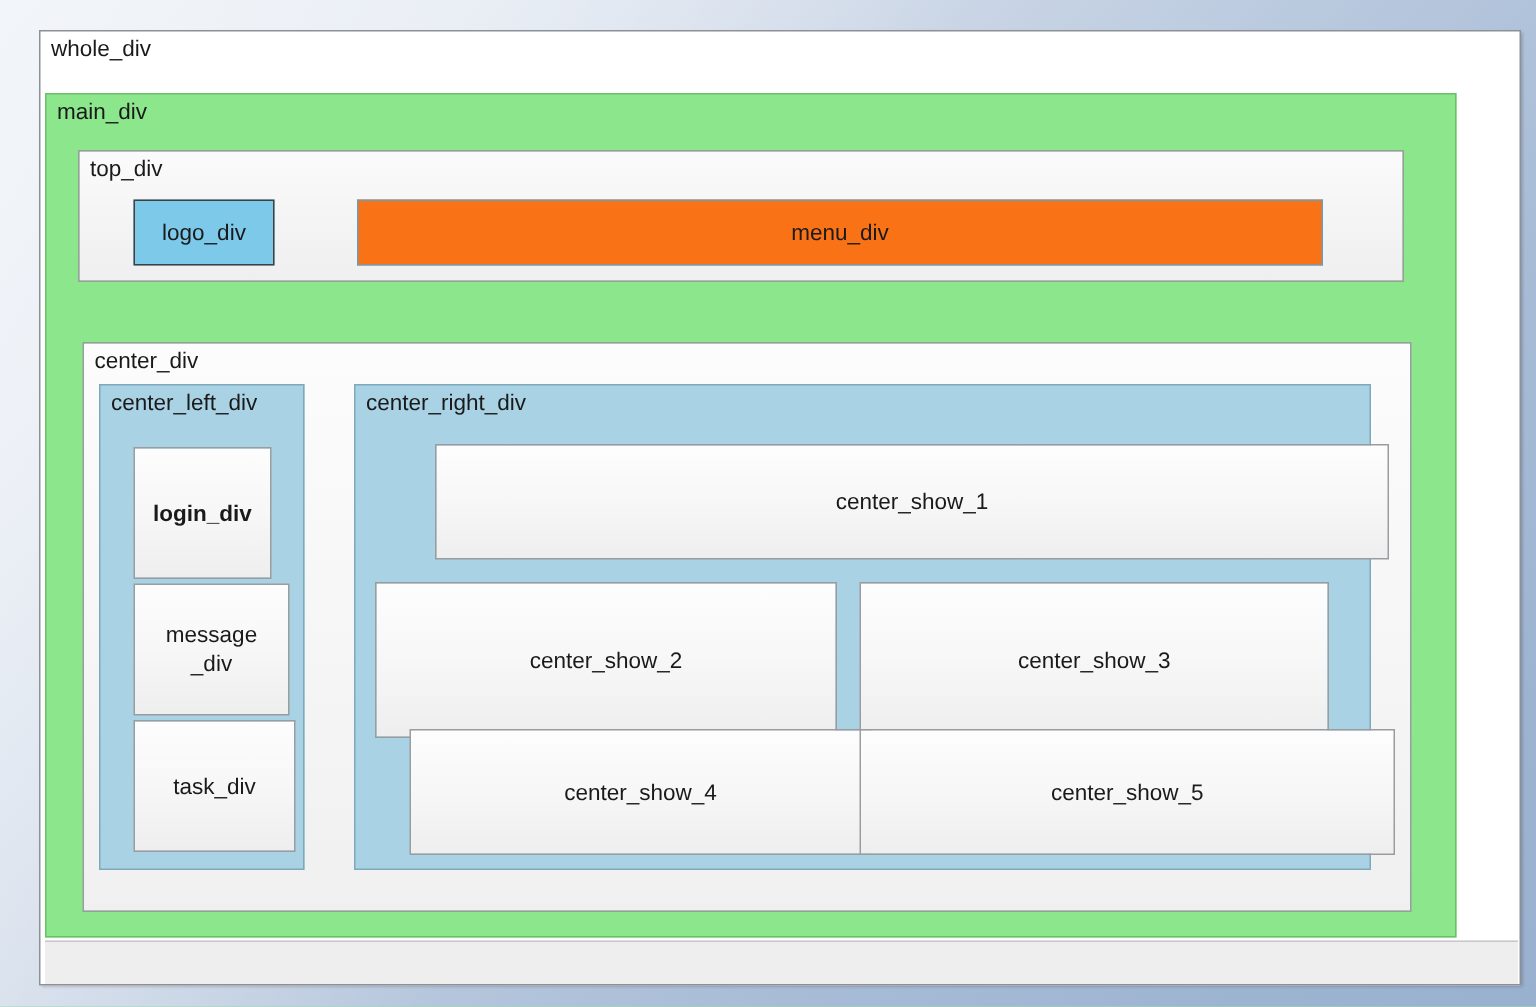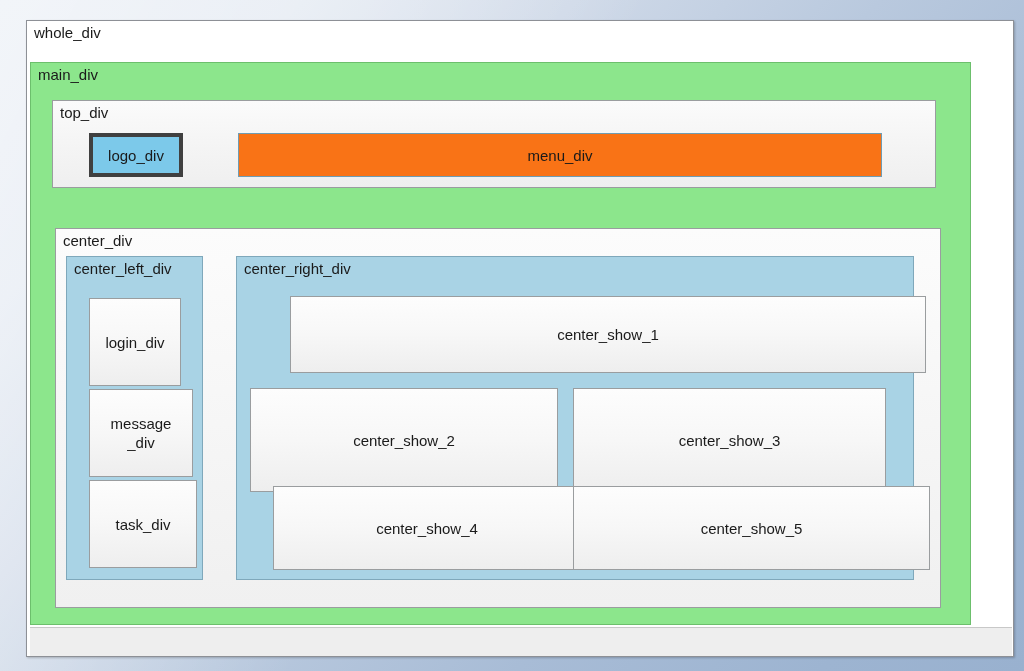--- a/index.html
+++ b/index.html
@@ -87,21 +87,21 @@
     left: 52px; top: 100px;
     width: 884px; height: 88px;
     background: linear-gradient(to bottom, #fbfbfb 0%, #f4f4f4 55%, #efefef 100%);
     border: 1px solid #9a9d9f;
   }
 
   #logo-div {
     left: 89px; top: 133px;
     width: 94px; height: 44px;
     background: #7cc9ea;
-    border: 4px solid #404040;
+    border: 1px solid #404040;
   }
 
   #menu-div {
     left: 238px; top: 133px;
     width: 644px; height: 44px;
     background: #f97316;
     border: 1px solid #6f9cb2;
   }
 
   #center-div {
@@ -126,21 +126,21 @@
   }
 
   
   .panel {
     position: absolute;
     box-sizing: border-box;
     background: linear-gradient(to bottom, #fdfdfd 0%, #f7f7f7 50%, #eeeeee 100%);
     border: 1px solid #9a9d9f;
   }
 
-  #login-div   { left: 89px;  top: 298px; width: 92px;  height: 88px; }
+  #login-div   { left: 89px;  top: 298px; width: 92px;  height: 88px; font-weight: bold; }
   #message-div { left: 89px;  top: 389px; width: 104px;  height: 88px; }
   #task-div    { left: 89px;  top: 480px; width: 108px;  height: 88px; }
 
   #center-show-1 { left: 250px; top: 296px; width: 636px; height: 77px; margin-left: 40px; }
   #center-show-2 { left: 250px; top: 388px; width: 308px; height: 104px; }
   #center-show-3 { left: 573px; top: 388px; width: 313px; height: 104px; }
   #center-show-4 { left: 250px; top: 486px; width: 308px; height: 84px; margin-left: 23px; }
   #center-show-5 { left: 573px; top: 486px; width: 357px; height: 84px; }
 
   

